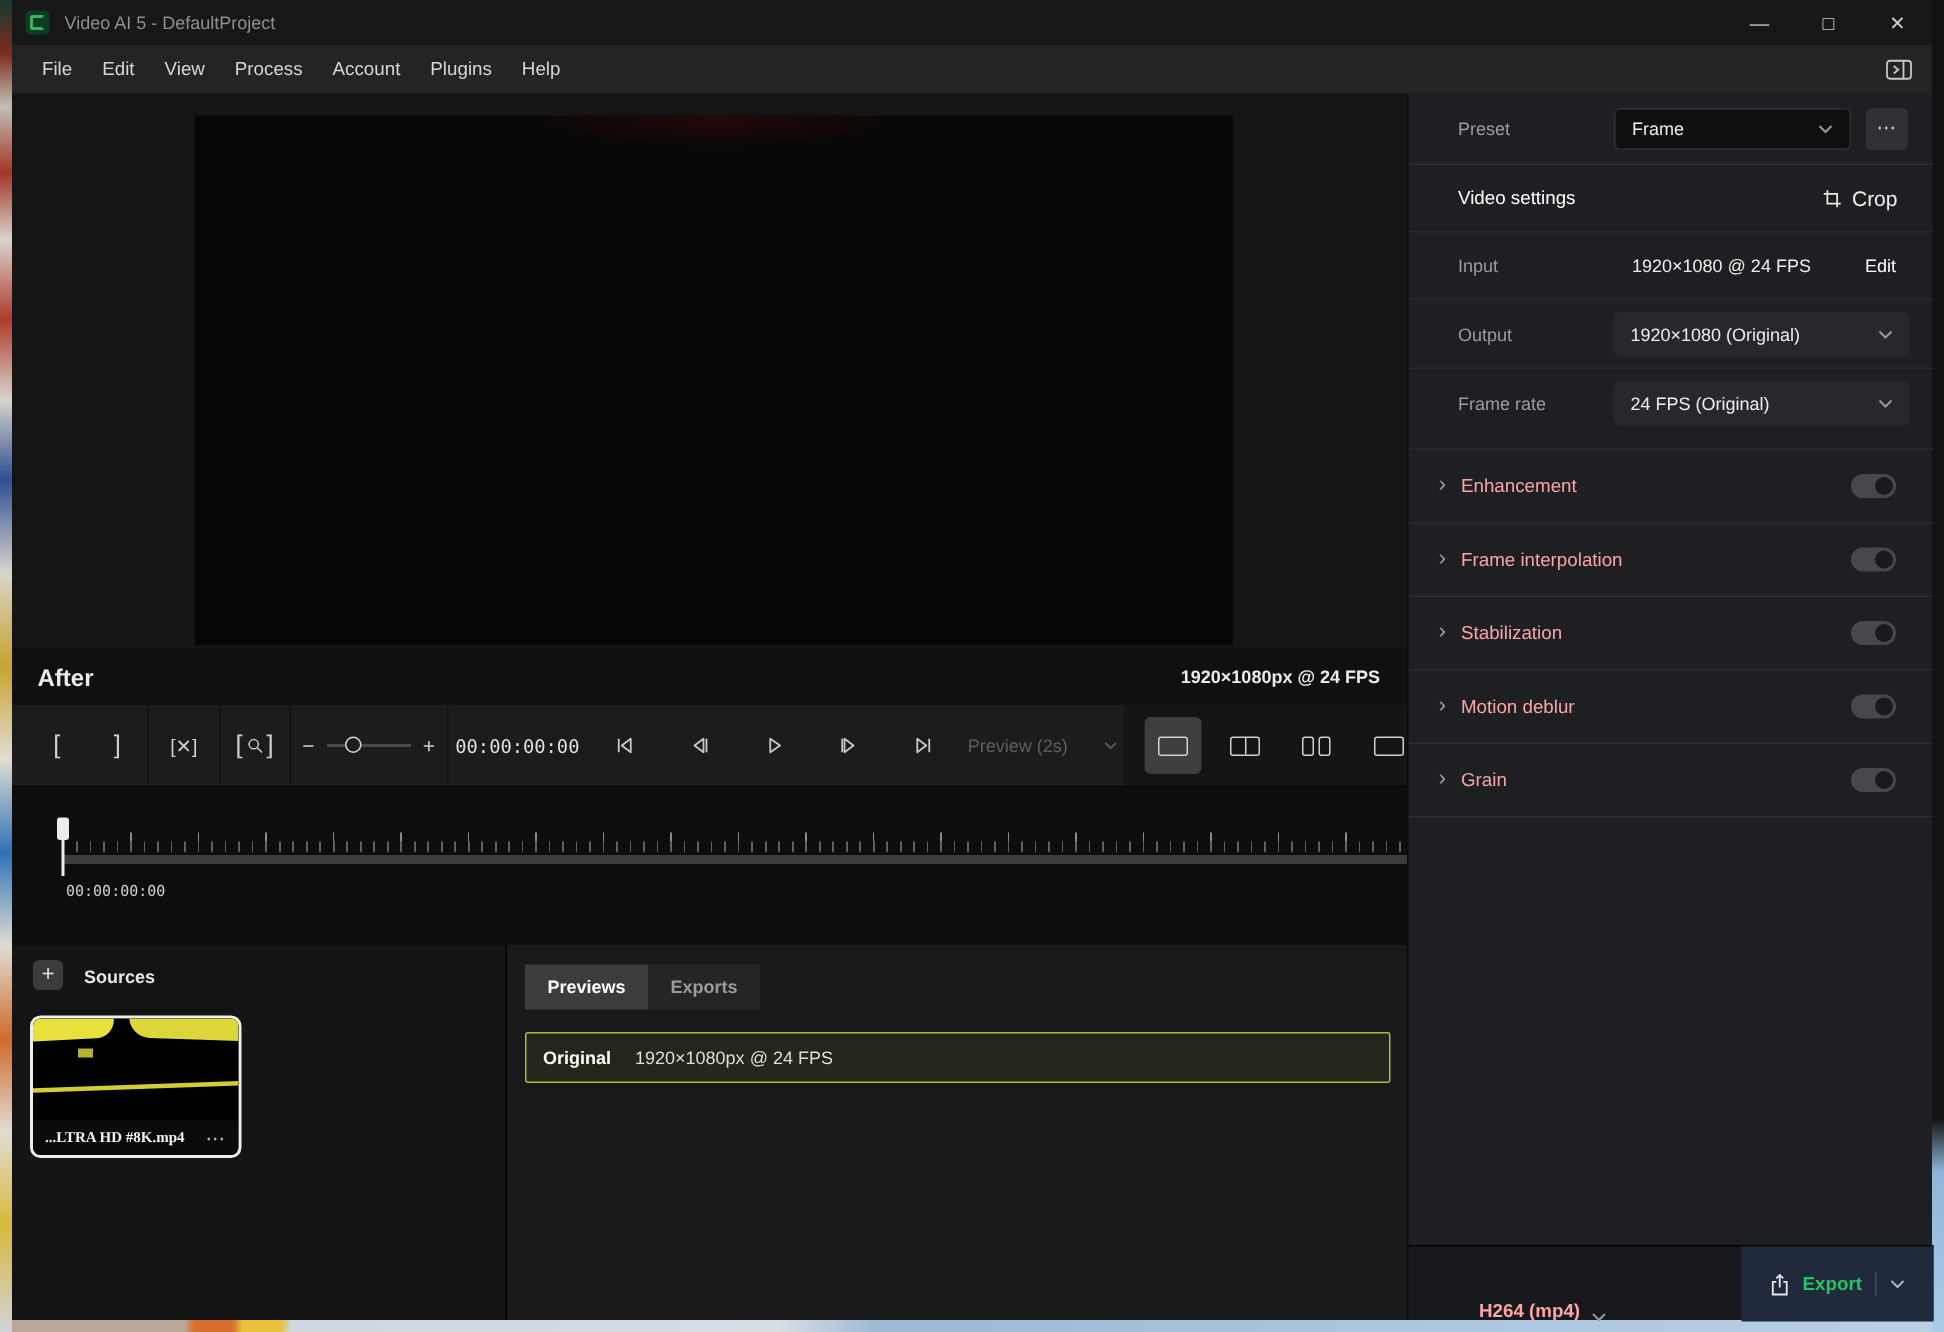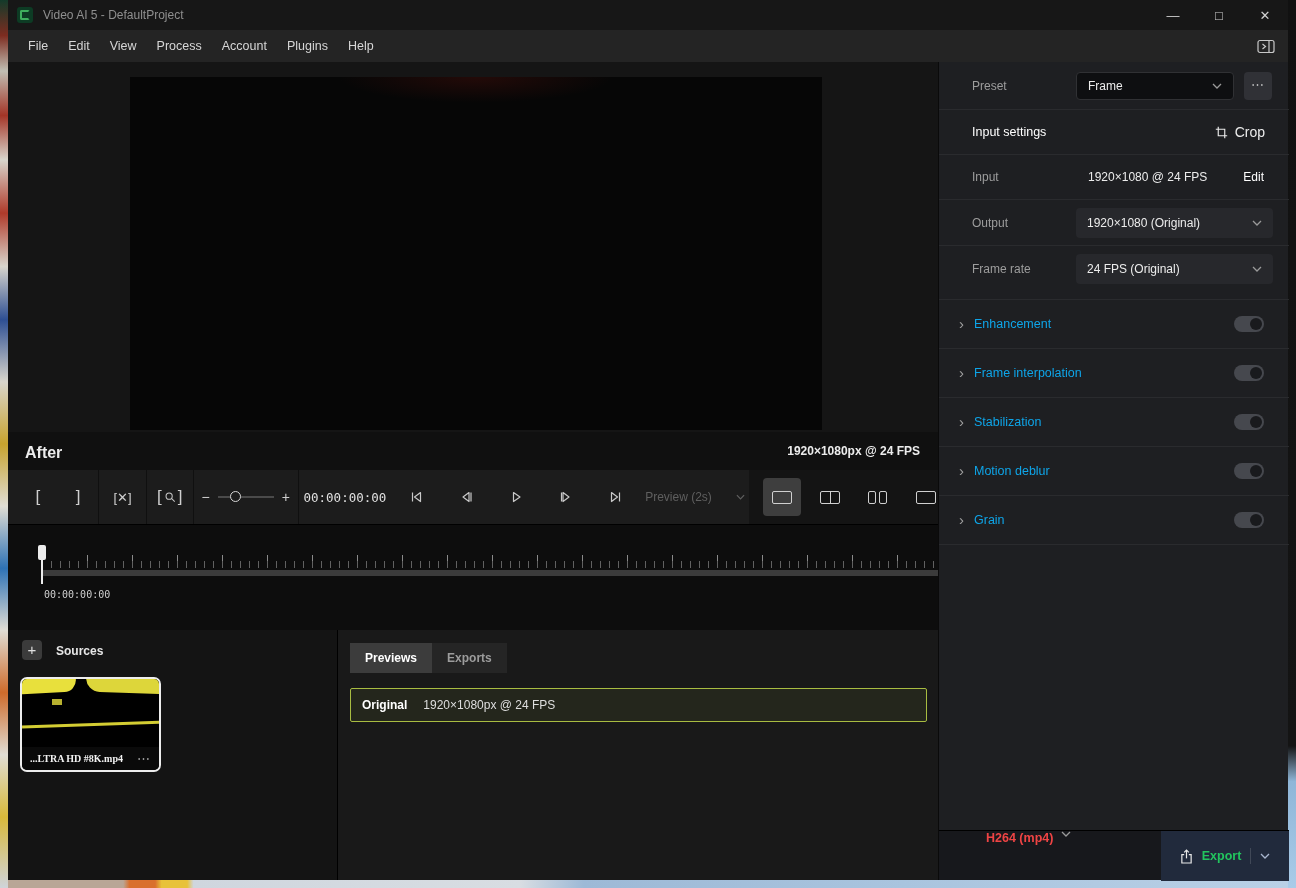--- a/index.html
+++ b/index.html
@@ -99,27 +99,27 @@
   .dropdown { position:absolute; display:flex; align-items:center; justify-content:space-between; padding:0 11px; border-radius:4px; color:#ececec; font-size:12px; }
   .dd-dark { background:#0e0f11; border:1px solid #303134; }
   .dd-gray { background:#27282c; }
   .chev { color:#9a9a9a; display:flex; }
   .more-btn { position:absolute; left:305px; top:10px; width:28px; height:28px; background:#303136; border-radius:4px; color:#d6d6d6; text-align:center; line-height:26px; font-size:13px; letter-spacing:1px; }
   .vs-title { position:absolute; left:33px; top:50%; transform:translateY(-50%); color:#ffffff; font-size:12.5px; }
   .crop-btn { position:absolute; right:24px; top:50%; transform:translateY(-50%); display:flex; align-items:center; gap:7px; color:#ececec; font-size:14px; }
   .input-value { position:absolute; left:149px; top:50%; transform:translateY(-50%); color:#ececec; font-size:12px; }
   .edit-btn { position:absolute; right:25px; top:50%; transform:translateY(-50%); color:#ffffff; font-size:12px; }
   .section-chevron { position:absolute; left:20px; top:50%; transform:translateY(-55%); color:#a0a0a0; font-size:15px; }
-  .section-label { position:absolute; left:35px; top:50%; transform:translateY(-50%); color:#0ea5e9; font-size:12.5px; }
+  .section-label { position:absolute; left:35px; top:50%; transform:translateY(-50%); color:#fca5a5; font-size:12.5px; }
   .toggle { position:absolute; right:25px; top:50%; transform:translateY(-50%); width:30px; height:16px; border-radius:9px; background:#46484e; }
   .toggle .knob { position:absolute; right:2px; top:2px; width:12px; height:12px; border-radius:50%; background:#191a1d; }
 
   
   .export-bar { position:absolute; left:0; top:768px; width:350px; height:50px; background:#17181c; border-top:1px solid #000; }
-  .format-dd { position:absolute; left:47px; top:0; height:50px; display:flex; align-items:flex-start; gap:8px; color:#ef4444; font-size:12.5px; font-weight:600; }
+  .format-dd { position:absolute; left:47px; top:0; height:50px; display:flex; align-items:flex-end; gap:8px; color:#fca5a5; font-size:12.5px; font-weight:600; }
   .export-btn { position:absolute; right:0; top:0; width:128px; height:50px; background:#212a3c; display:flex; align-items:center; justify-content:center; gap:9px; }
   .export-label { color:#22c55e; font-size:12.5px; font-weight:700; }
   .export-chev { color:#a9b6cf; display:flex; border-left:1px solid rgba(255,255,255,0.14); padding-left:9px; height:16px; align-items:center; }
 </style>
 </head>
 <body>
 
 <div id="screen">
 
   <div class="abs wp-left"></div>
@@ -287,21 +287,21 @@
         <span class="chev">
           <svg width="10" height="6" viewBox="0 0 10 6" stroke="currentColor" fill="none" stroke-width="1.3">
               <path d="M1 1l4 4 4-4"></path>
             </svg>
         </span>
       </div>
       <div class="more-btn">⋯</div>
     </div>
 
     <div class="sp-row" style="top:48px; height:45px;">
-      <span class="vs-title">Input settings</span>
+      <span class="vs-title">Video settings</span>
       <div class="crop-btn">
         <span style="display:flex;">
           <svg width="13" height="13" viewBox="0 0 16 16" stroke="currentColor" fill="none" stroke-width="1.4">
               <path d="M4 1v11h11"></path>
               <path d="M1 4h11v11"></path>
             </svg>
         </span>
         <span>Crop</span>
       </div>
     </div>

